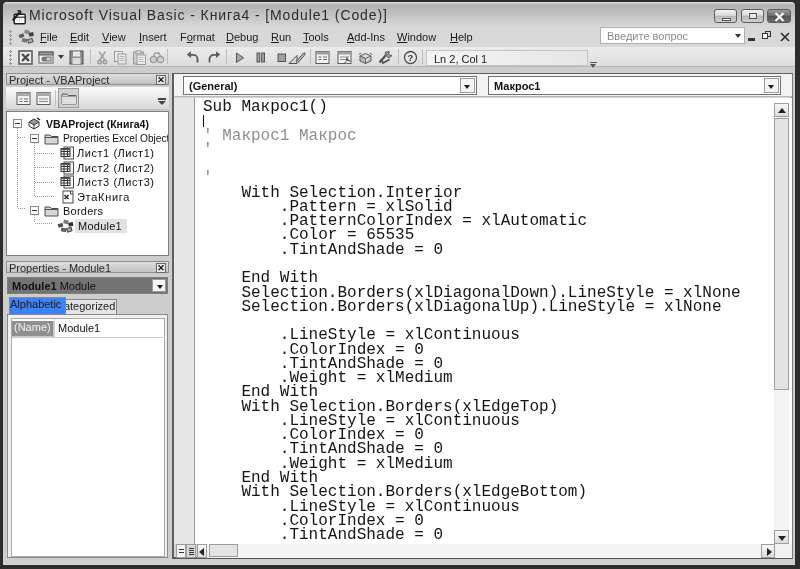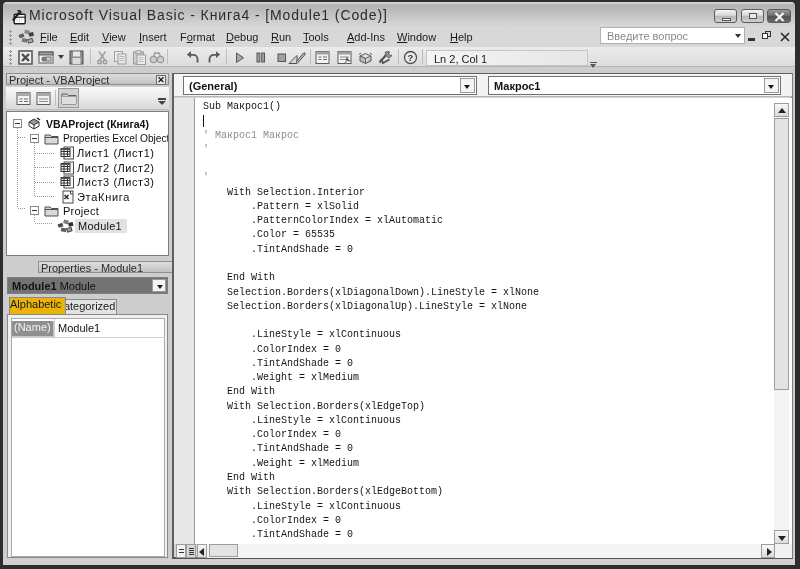--- a/index.html
+++ b/index.html
@@ -44,21 +44,21 @@
 #projtools { left:0px; top:14px; width:163px; height:23px; background:linear-gradient(#fbfbfb,#d9d9d9); border-bottom:1px solid #bdbdbd;}
 #projtree { left:0px; top:38px; width:163px; height:145px; background:#ffffff; border:1px solid #7e7e7e; overflow:hidden; }
 
 #proppanel { left:3px; top:259px; width:163px; height:298px; }
 #propcombo { left:1px; top:16px; width:161px; height:17px; background:#737373; border:1px solid #7e7e7e; font-size:11px; }
 #propcombo .cb { position:absolute; left:4px; top:2px; color:#111; }
 .droparrow { position:absolute; right:1px; top:1px; width:14px; height:13px; background:#f4f4f4; border:1px solid #9a9a9a; }
 .droparrow:after { content:""; position:absolute; left:3.5px; top:5px; border:3.5px solid transparent; border-top:4.5px solid #1a1a1a; }
 #tabs { left:1px; top:36px; width:160px; height:17px; }
 .tab { position:absolute; top:0; height:17px; font-size:11px; color:#1a1a1a; border:1px solid #8a8a8a; border-bottom:none; background:#e3e3e3; }
-#tab1 { left:2px; width:57px; background:#eab308; z-index:2; }
+#tab1 { left:2px; width:57px; background:#3b82f6; z-index:2; }
 #tab2 { left:48px; width:62px; top:2px; height:15px; }
 #propgrid { left:1px; top:53px; width:161px; height:244px; border:1px solid #8a8a8a; background:#efefef; }
 #propgridinner { left:3px; top:3px; width:154px; height:239px; background:#fff; border:1px solid #aaa; }
 #namecell { left:0px; top:2px; width:42px; height:16px; background:#8f8f8f; color:#f4f4f4; font-size:11px; padding-left:2px; border-bottom:1px solid #c8c8c8; border-right:1px solid #c8c8c8;}
 #nameval { left:43px; top:3px; font-size:11px; color:#111; padding-left:3px; }
 
 
 .trow { position:absolute; left:0; height:14px; font-size:11px; letter-spacing:0.25px; color:#111; white-space:nowrap; }
 .trow .lbl { position:absolute; top:1px; }
 
@@ -68,21 +68,21 @@
 .combo { position:absolute; top:2px; height:19px; background:#fff; border:1.5px solid #707070; }
 .combo .ct { position:absolute; left:5px; top:3px; font-size:11px; font-weight:bold; color:#111; }
 #combo1 { left:9px; width:294px; }
 #combo2 { left:314px; width:293px; }
 .combo .droparrow { right:1px; top:1px; width:15px; height:15px; }
 .combo .droparrow:after { left:3px; top:6px; }
 
 #codearea { left:0; top:24px; width:618px; height:446px; background:#ffffff; }
 #marginbar { left:0; top:0; width:21px; height:446px; background:#e7e7e7; border-right:1px solid #9a9a9a; }
 #codetext { left:0; top:0; width:618px; height:446px; }
-.cl { position:absolute; left:29px; height:14px; font-family:"Liberation Mono",monospace; font-size:10px; line-height:14px; color:#141414; white-space:pre; }
+.cl { position:absolute; left:29px; height:14px; font-family:"Liberation Mono",monospace; font-size:16px; line-height:14px; color:#141414; white-space:pre; }
 .cl.c { color:#8e8e8e; }
 #cursor { left:29px; top:17px; width:1px; height:12px; background:#111; }
 
 
 .sbtn { position:absolute; background:linear-gradient(#f8f8f8,#dcdcdc); border:1px solid #9d9d9d; }
 .arr { position:absolute; width:0; height:0; border:4px solid transparent; }
 #vscroll { left:600px; top:29px; width:15px; height:441px; background:#f4f4f4; }
 #vthumb { position:absolute; left:0px; top:15px; width:15px; height:272px; background:#e3e3e3; border:1px solid #9d9d9d; }
 #hscroll { left:23px; top:470px; width:578px; height:14px; background:#f4f4f4; }
 #hthumb { position:absolute; left:12px; top:0px; width:29px; height:13px; background:#e3e3e3; border:1px solid #9d9d9d; }
@@ -344,21 +344,21 @@
       </div>
       <div class="trow" style="top:92px">
         <svg class="abs" style="left:23px;top:2px" width="9" height="9" viewBox="0 0 9 9">
             <rect x="0.5" y="0.5" width="8" height="8" fill="#fff" stroke="#8a8a8a"></rect>
             <path d="M2 4.5 h5" stroke="#333"></path>
           </svg>
         <svg class="abs" style="left:37px;top:1px" width="15" height="12" viewBox="0 0 15 12">
             <path d="M1 2 h5 l1.5 1.5 H14 V11 H1 Z" fill="#d8d8d8" stroke="#4f4f4f"></path>
             <path d="M1 4.5 H14" stroke="#4f4f4f"></path>
           </svg>
-        <span class="lbl" style="left:56px">Project</span>
+        <span class="lbl" style="left:56px">Borders</span>
       </div>
       <div class="trow" style="top:106.5px">
         <div class="abs" style="left:68px;top:0;width:52px;height:14px;background:#e2e2e2"></div>
         <svg class="abs" style="left:50px;top:0" width="17" height="14" viewBox="0 0 17 14">
             <rect x="1" y="4.5" width="5" height="3.6" fill="#4a4a4a" transform="rotate(-20 3.5 6.3)"></rect>
             <rect x="6.5" y="1" width="5" height="3.8" fill="#7a7a7a" transform="rotate(15 9 2.9)"></rect>
             <rect x="11.5" y="3.5" width="4.6" height="3.8" fill="#2f2f2f" transform="rotate(-12 13.8 5.4)"></rect>
             <rect x="4" y="9" width="5.2" height="3.8" fill="#5f5f5f" transform="rotate(10 6.6 10.9)"></rect>
             <rect x="10" y="9" width="4.6" height="3.6" fill="#a8a8a8" stroke="#3a3a3a" transform="rotate(-18 12.3 10.8)"></rect>
           </svg>
@@ -368,21 +368,21 @@
         <path d="M10.5 16 V96" stroke="#9a9a9a" stroke-dasharray="1 1" fill="none"></path>
         <path d="M11 25.5 h7 M11 96.5 h7" stroke="#9a9a9a" stroke-dasharray="1 1" fill="none"></path>
         <path d="M27.5 31 V84" stroke="#9a9a9a" stroke-dasharray="1 1" fill="none"></path>
         <path d="M27.5 103 V111" stroke="#9a9a9a" stroke-dasharray="1 1" fill="none"></path>
         <path d="M28 41.5 h20 M28 55.5 h20 M28 70.5 h20 M28 84.5 h20 M28 111.5 h18" stroke="#9a9a9a" stroke-dasharray="1 1" fill="none"></path>
       </svg>
     </div>
   </div>
 
   <div id="proppanel" class="abs">
-    <div class="paneltitle abs" style="left:0;top:0;margin-left:32px;">
+    <div class="paneltitle abs" style="left:0;top:0;">
         <span class="pt">Properties - Module1</span>
         <span class="xbtn">✕</span>
       </div>
     <div id="propcombo" class="abs">
         <span class="cb"><b>Module1</b> Module</span>
         <span class="droparrow"></span>
       </div>
     <div id="tabs" class="abs">
       <div class="tab" id="tab1">Alphabetic</div>
       <div class="tab" id="tab2">Categorized</div>

